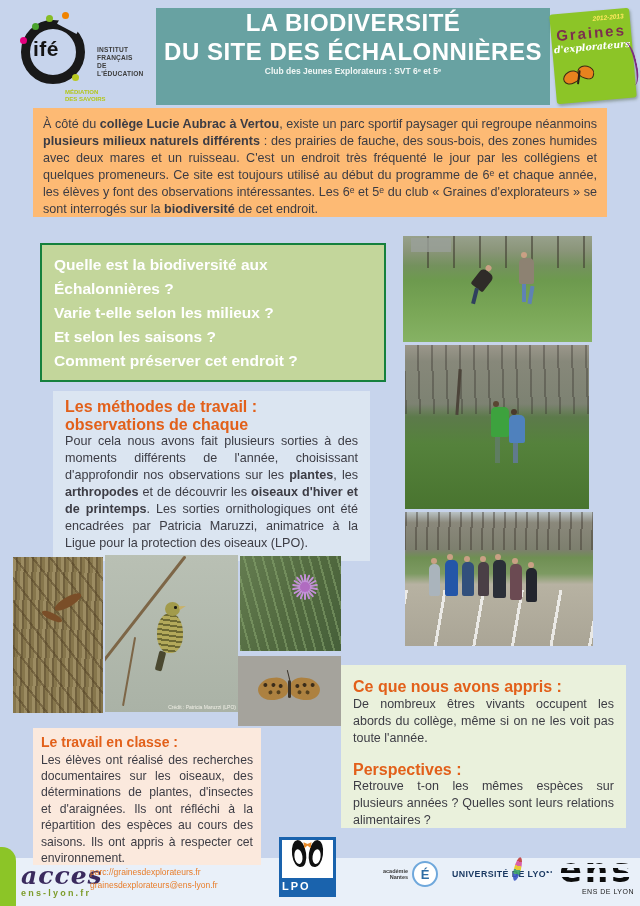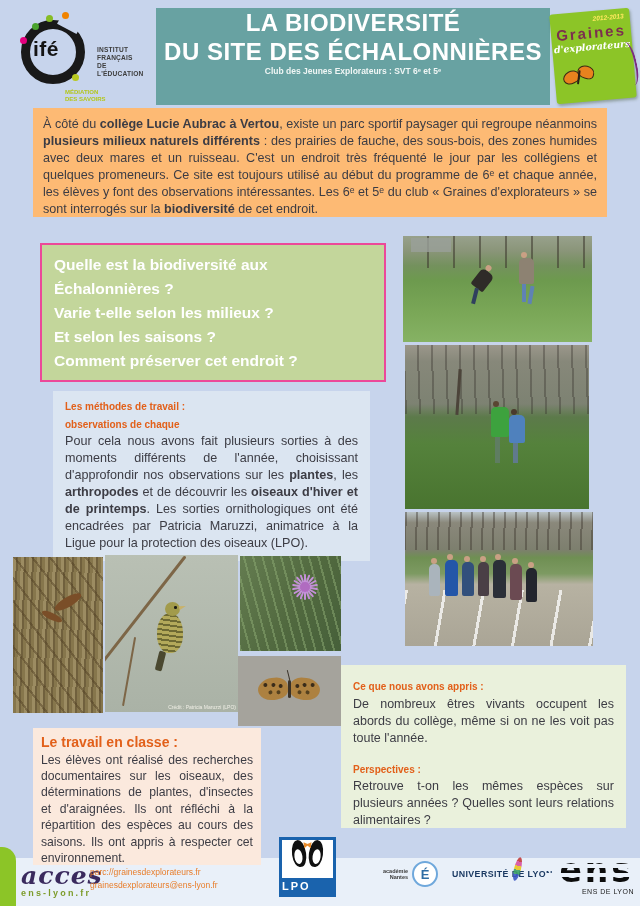--- a/index.html
+++ b/index.html
@@ -2,21 +2,21 @@
 <html><head>
 <meta charset="utf-8">
 <style>
   html,body{margin:0;padding:0}
   body{font-family:"Liberation Sans","DejaVu Sans",sans-serif;background:#9aa7bd}
   .poster{position:relative;width:640px;height:906px;background:#c7d4ec;overflow:hidden;margin:0 auto}
   .abs{position:absolute}
   .b{font-weight:bold}
   .j{text-align:justify}
   .body{font-size:12.6px;line-height:17px;color:#3c3c44;margin:0}
-  .oh{color:#e2601a;font-weight:bold;font-size:10px;line-height:17.5px;margin:0}
+  .oh{color:#e2601a;font-weight:bold;font-size:16px;line-height:17.5px;margin:0}
 
   
   .title-box{left:156px;top:8px;width:394px;height:97px;background:#68a2a2;box-sizing:border-box;padding-top:0}
   .t1,.t2{color:#fff;font-weight:bold;font-size:24px;line-height:29px;text-align:center;letter-spacing:.5px}
   .s1,.s2{color:#f0f6f5;font-weight:bold;font-size:8.5px;line-height:11px;text-align:center}
 
   
   .ife-ring{position:absolute;left:13px;top:10px;width:46px;height:46px;border:9px solid #191919;border-radius:50%}
   .ife-gap{position:absolute;left:52px;top:2px;width:22px;height:18px;background:#c7d4ec;transform:rotate(28deg)}
   .dot{position:absolute;width:7px;height:7px;border-radius:50%}
@@ -28,21 +28,21 @@
   .graines-card{position:absolute;left:2px;top:4px;width:80px;height:90px;background:#8cc527;border-radius:3px;transform:rotate(-5deg);box-shadow:1px 2px 3px rgba(40,60,20,.35)}
   .graines-years{font-size:6.5px;font-style:italic;font-weight:bold;color:#ffe95e;text-align:right;padding:4px 6px 0 0}
   .graines-title{font-size:15px;font-weight:bold;color:#7c2f4f;text-align:center;letter-spacing:2px;margin-top:2px}
   .graines-sub{font-size:9.5px;font-style:italic;font-weight:bold;color:#fff;text-align:center;font-family:"DejaVu Serif",serif}
   .bw{position:absolute;width:15px;height:11px;background:#e8821e;border:1px solid #3a2a14;border-radius:60% 60% 40% 60%}
   .bb{position:absolute;width:2px;height:14px;background:#2a2015;border-radius:2px}
   .graines-arc{position:absolute;right:-3px;top:34px;width:12px;height:44px;border-right:2px solid #7b2d82;border-radius:50%;transform:rotate(-8deg)}
 
   
   .intro-box{left:33px;top:108px;width:574px;height:109px;background:#fdba74;box-sizing:border-box;padding:8px 10px}
-  .question-box{left:40px;top:243px;width:346px;height:139px;background:#c3d69b;border:2px solid #ec4899;box-sizing:border-box;padding:8px 12px}
+  .question-box{left:40px;top:243px;width:346px;height:139px;background:#c3d69b;border:2px solid #15803d;box-sizing:border-box;padding:8px 12px}
   .q{color:#fff;font-weight:bold;font-size:15.5px;line-height:24px}
   .methods-box{left:53px;top:391px;width:317px;height:170px;background:#dbe5f1;box-sizing:border-box;padding:7px 12px}
   .classwork-box{left:33px;top:728px;width:228px;height:137px;background:#fbe9dd;box-sizing:border-box;padding:6px 8px}
   .classwork-box .body{font-size:12.2px;line-height:16.4px}
   .learned-box{left:341px;top:665px;width:285px;height:163px;background:#eaf1dc;box-sizing:border-box;padding:13px 12px}
   .learned-box .body{font-size:12.5px;line-height:17px}
 
   
   .photo{position:absolute;overflow:hidden}
   .fig{position:absolute;border-radius:5px 5px 2px 2px}

